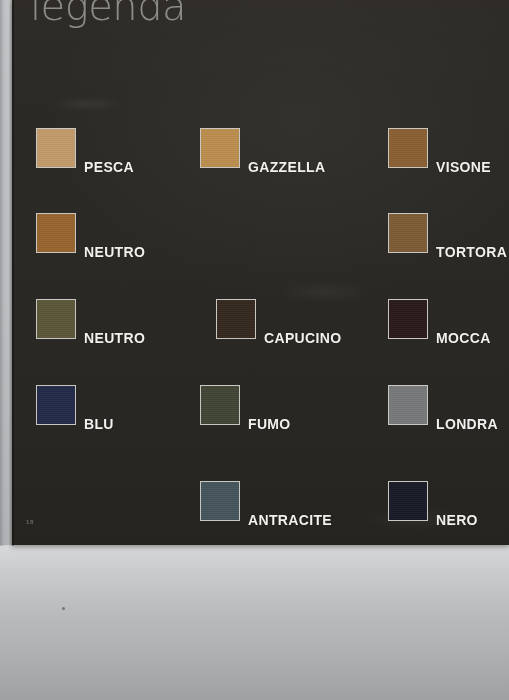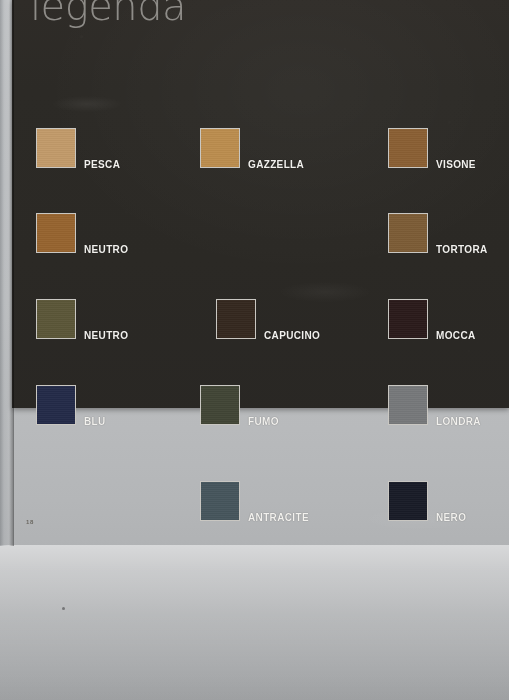--- a/index.html
+++ b/index.html
@@ -64,21 +64,21 @@
         rgba(0,0,0,0.28) 13px,
         rgba(0,0,0,0.45) 14px);
   }
 
   
   .catalog-page {
     position: absolute;
     left: 12px;
     top: 0;
     width: 497px;
-    height: 408px;
+    height: 545px;
     background:
       radial-gradient(ellipse 420px 300px at 58% 22%,
         rgba(255,255,255,0.035) 0%,
         rgba(255,255,255,0.0) 62%),
       linear-gradient(to bottom,
         #2f2c28 0px,
         #2c2a26 90px,
         #2b2925 260px,
         #292724 430px,
         #26241f 545px);
@@ -198,21 +198,21 @@
         rgba(255,255,255,0.030) 1px,
         rgba(0,0,0,0.030) 1px,
         rgba(0,0,0,0.030) 2px);
     opacity: 0.9;
   }
 
   .swatch-label {
     position: absolute;
     left: 48px;
     top: 31px;
-    font-size: 10px;
+    font-size: 14px;
     font-weight: bold;
     letter-spacing: 0.35px;
     color: #f2f1ee;
     white-space: nowrap;
     text-shadow: 0 0 1px rgba(0,0,0,0.5);
     user-select: none;
   }
 
   .page-number {
     position: absolute;

